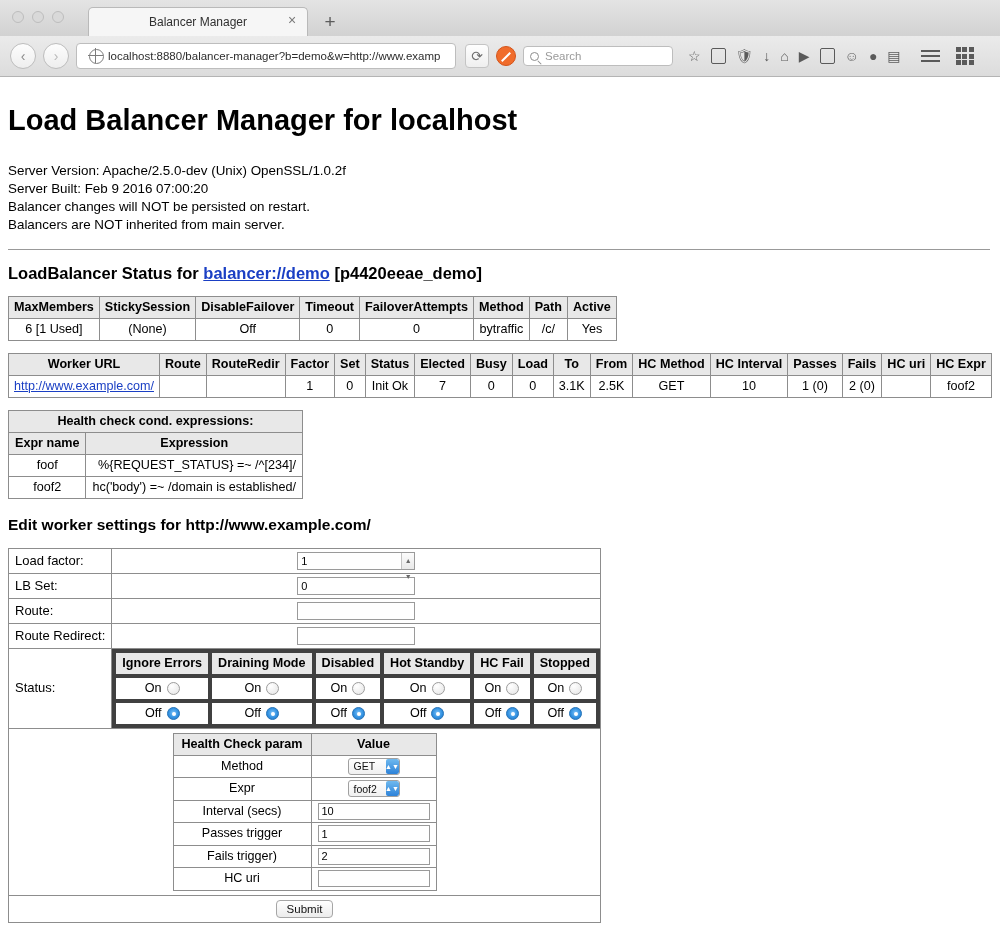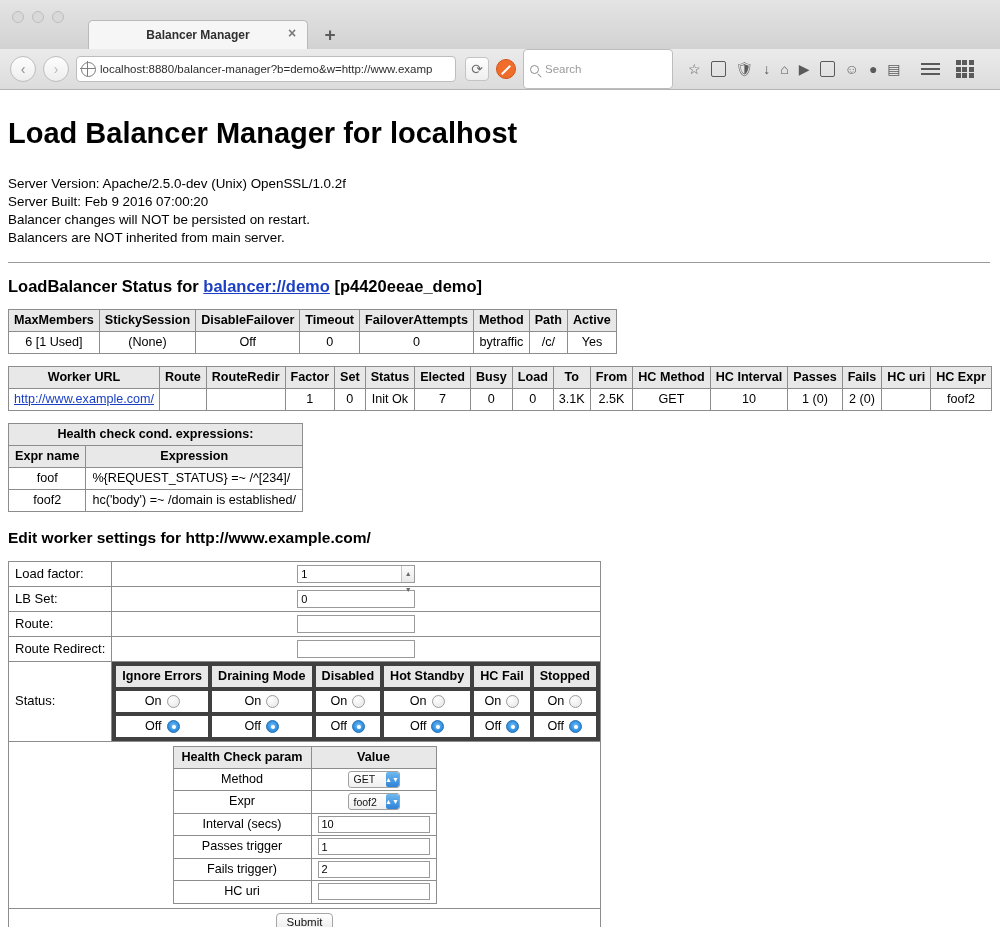--- a/index.html
+++ b/index.html
@@ -11,27 +11,26 @@
     overflow: hidden;
   }
 
   
   .browser {
     width: 1000px;
     background: linear-gradient(#e8e8e8, #d8d8d8);
     border-bottom: 1px solid #b4b4b4;
   }
   .tabstrip {
-    height: 49px;
+    height: 36px;
     display: flex;
     align-items: flex-end;
     padding-left: 10px;
     background: linear-gradient(#e4e4e4, #d2d2d2);
     position: relative;
-    font-weight: bold;
   }
   .traffic {
     display: flex;
     align-items: center;
     gap: 8px;
     position: absolute;
     left: 12px;
     top: 11px;
   }
   .dot {
@@ -92,21 +91,21 @@
   }
   .navbtn.fwd { color: #b9b9b9; }
   .urlbar {
     flex: 0 0 380px;
     height: 26px;
     background: #ffffff;
     border: 1px solid #bdbdbd;
     border-radius: 4px;
     display: flex;
     align-items: center;
-    padding: 0 4px;
+    padding: 0 12px;
     gap: 4px;
     overflow: hidden;
   }
   .globe {
     width: 15px; height: 15px; border-radius: 50%;
     border: 1.6px solid #7c7c7c;
     position: relative;
     flex: 0 0 auto;
   }
   .globe:before {
@@ -147,21 +146,21 @@
   .blockicon:after {
     content: "";
     position: absolute;
     left: 3px; top: 8.5px;
     width: 12px; height: 2px;
     background: #fff;
     transform: rotate(-45deg);
   }
   .searchbar {
     flex: 0 0 150px;
-    height: 40px;
+    height: 20px;
     background: #ffffff;
     border: 1px solid #bdbdbd;
     border-radius: 4px;
     display: flex;
     align-items: center;
     padding: 0 6px;
     gap: 6px;
     font-size: 11.5px;
     color: #9a9a9a;
   }
@@ -277,21 +276,21 @@
     font-size: 12.6px;
     margin-bottom: 6px;
   }
   table.hc th, table.hc td {
     border: 1px solid #8d8d8d;
     padding: 2px 6px;
     white-space: nowrap;
   }
   table.hc th { background: #e8e8e8; font-weight: bold; text-align: center; }
   table.hc td.name { text-align: center; }
-  table.hc td.expr { text-align: left; }
+  table.hc td.expr { text-align: right; }
 
   
   table.form {
     border-collapse: collapse;
     font-size: 13px;
     width: 565px;
     margin-bottom: 6px;
   }
   table.form > tbody > tr > td {
     border: 1px solid #8d8d8d;

